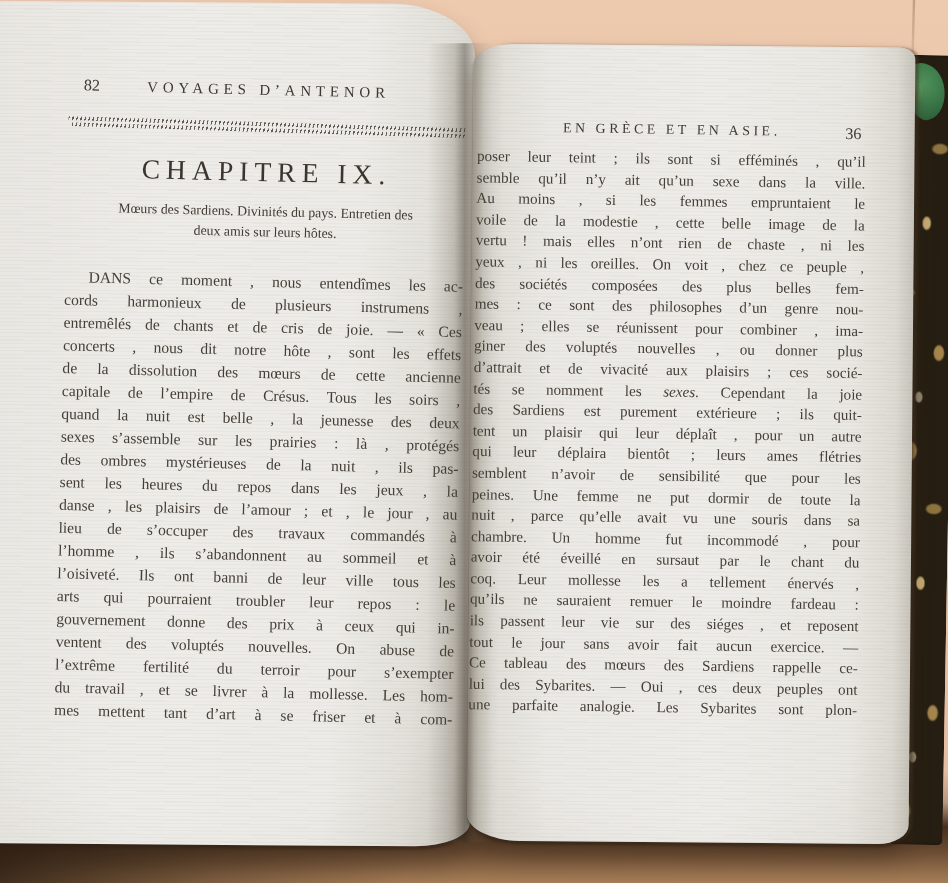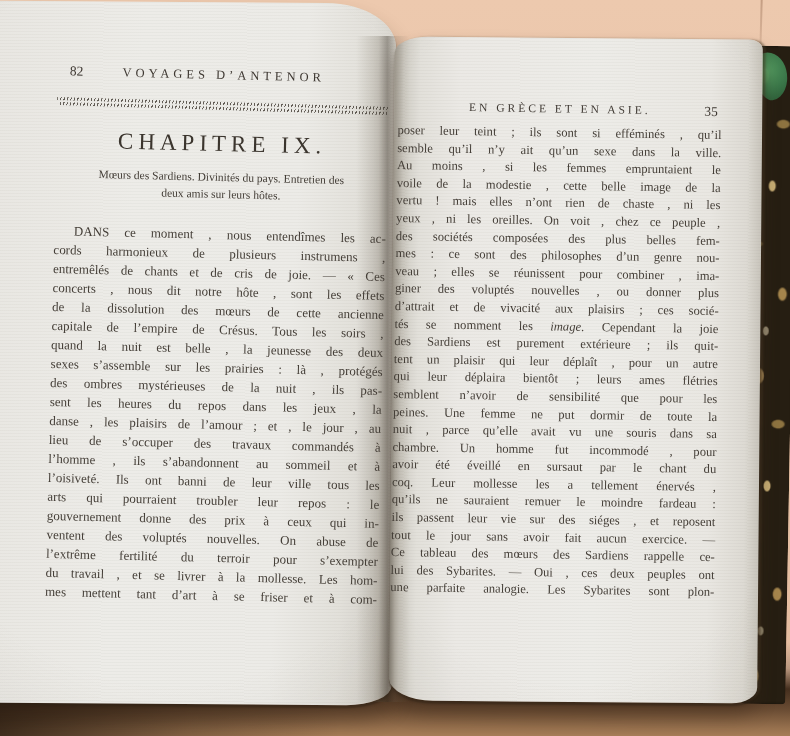--- a/index.html
+++ b/index.html
@@ -158,35 +158,35 @@
       <div class="line">ventent des voluptés nouvelles. On abuse de</div>
       <div class="line">l’extrême fertilité du terroir pour s’exempter</div>
       <div class="line">du travail , et se livrer à la mollesse. Les hom-</div>
       <div class="line">mes mettent tant d’art à se friser et à com-</div>
     </div>
 </div>
 
 <div class="abs content rp-content">
   <div class="header-row">
     <span class="running-header">EN GRÈCE ET EN ASIE.</span>
-    <span class="page-number right">35</span>
+    <span class="page-number right">36</span>
   </div>
   <div class="body-text right-body">
       <div class="line">poser leur teint ; ils sont si efféminés , qu’il</div>
       <div class="line">semble qu’il n’y ait qu’un sexe dans la ville.</div>
       <div class="line">Au moins , si les femmes empruntaient le</div>
       <div class="line">voile de la modestie , cette belle image de la</div>
       <div class="line">vertu ! mais elles n’ont rien de chaste , ni les</div>
       <div class="line">yeux , ni les oreilles. On voit , chez ce peuple ,</div>
       <div class="line">des sociétés composées des plus belles fem-</div>
       <div class="line">mes : ce sont des philosophes d’un genre nou-</div>
       <div class="line">veau ; elles se réunissent pour combiner , ima-</div>
       <div class="line">giner des voluptés nouvelles , ou donner plus</div>
       <div class="line">d’attrait et de vivacité aux plaisirs ; ces socié-</div>
-      <div class="line">tés se nomment les <i>image</i>. Cependant la joie</div>
+      <div class="line">tés se nomment les <i>sexes</i>. Cependant la joie</div>
       <div class="line">des Sardiens est purement extérieure ; ils quit-</div>
       <div class="line">tent un plaisir qui leur déplaît , pour un autre</div>
       <div class="line">qui leur déplaira bientôt ; leurs ames flétries</div>
       <div class="line">semblent n’avoir de sensibilité que pour les</div>
       <div class="line">peines. Une femme ne put dormir de toute la</div>
       <div class="line">nuit , parce qu’elle avait vu une souris dans sa</div>
       <div class="line">chambre. Un homme fut incommodé , pour</div>
       <div class="line">avoir été éveillé en sursaut par le chant du</div>
       <div class="line">coq. Leur mollesse les a tellement énervés ,</div>
       <div class="line">qu’ils ne sauraient remuer le moindre fardeau :</div>

